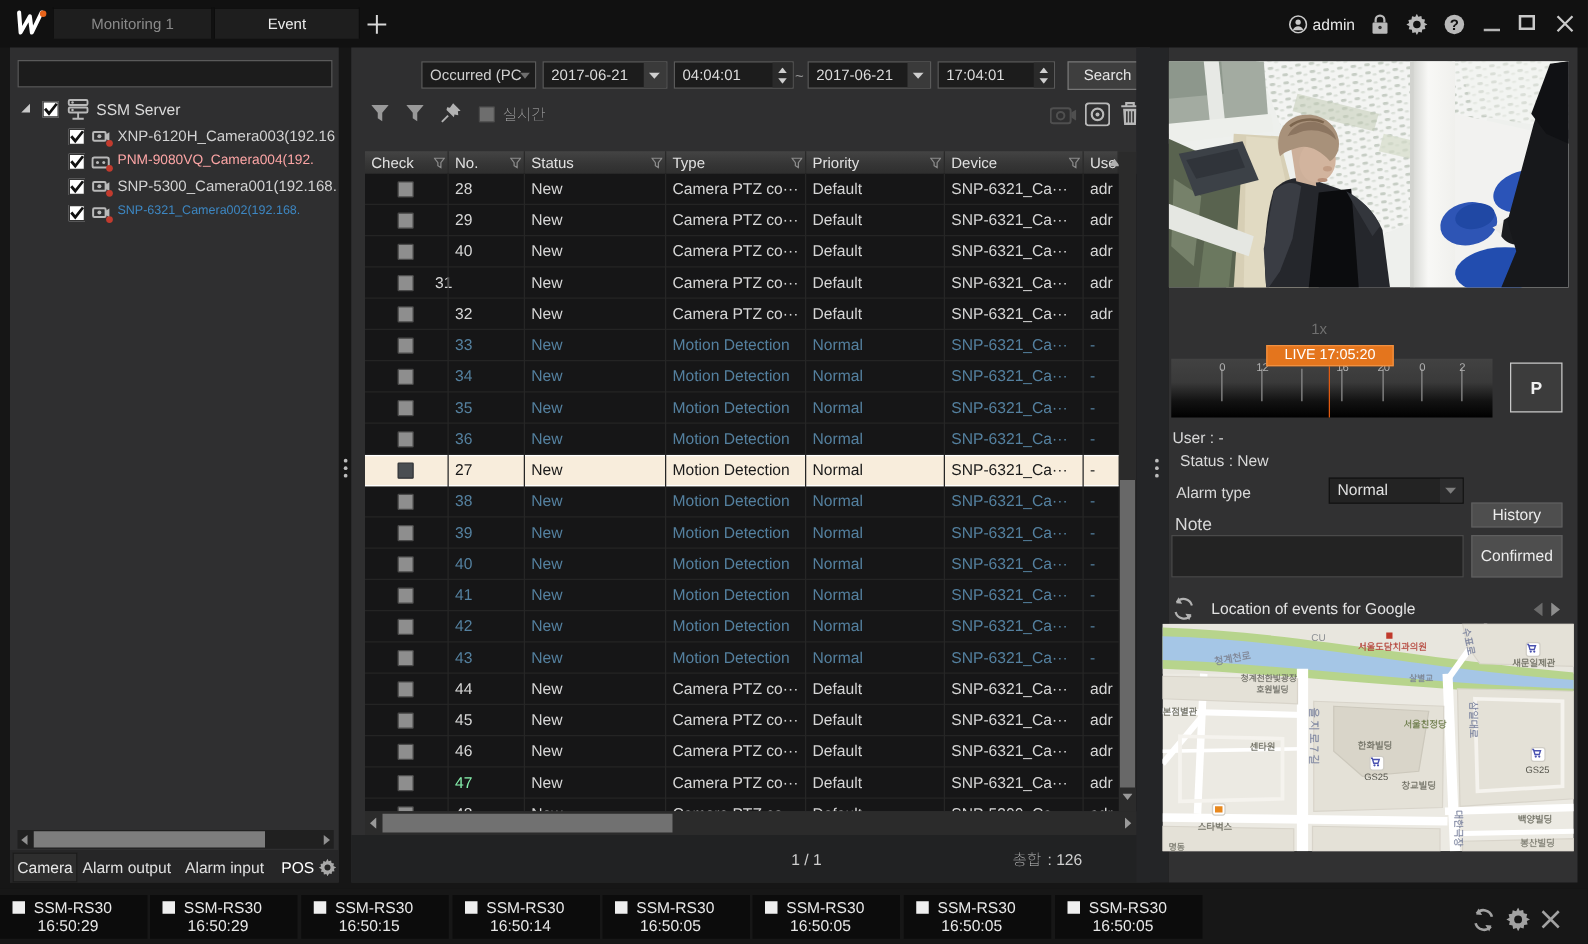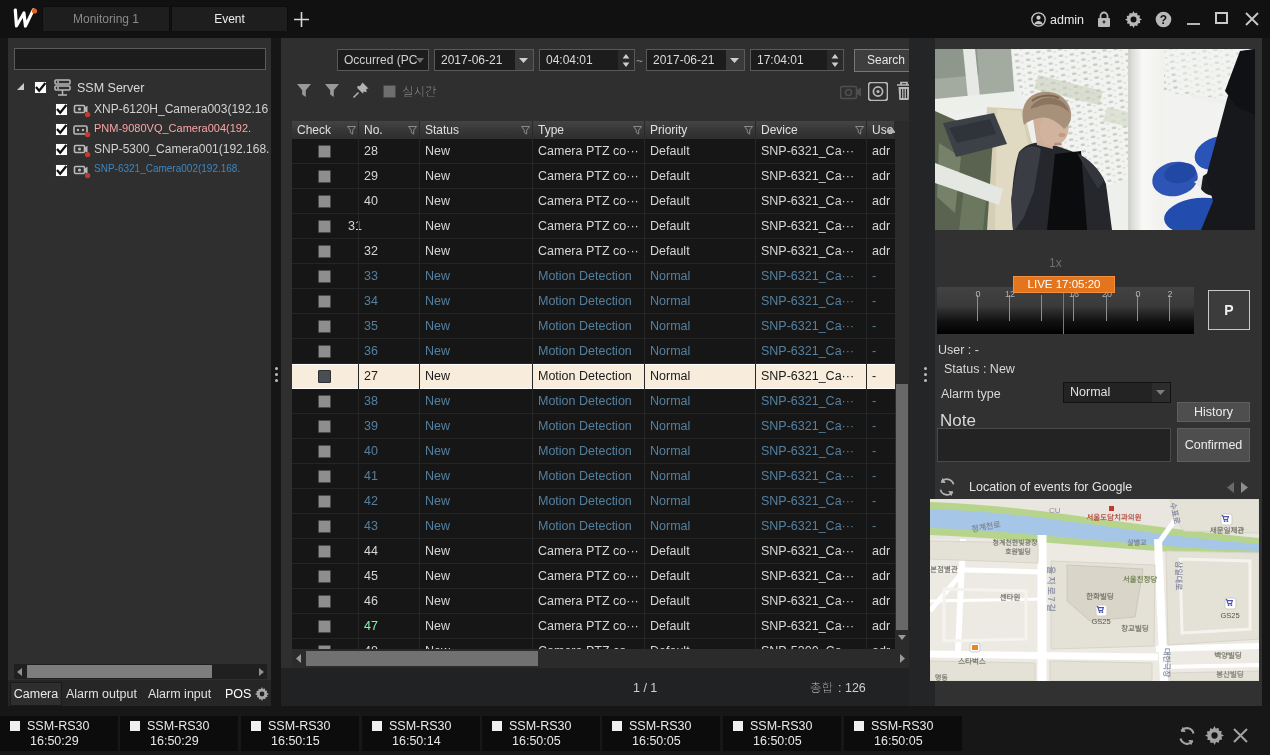--- a/index.html
+++ b/index.html
@@ -500,21 +500,21 @@
 
 <div class="abs" style="left:938px;top:343px;font-size:12.5px;color:#d8d8d8">User : -</div>
 <div class="abs" style="left:944px;top:362px;font-size:12.5px;color:#d8d8d8">Status : New</div>
 <div class="abs" style="left:941px;top:387px;font-size:12.5px;color:#d8d8d8">Alarm type</div>
 <div class="abs" style="left:1063px;top:382px;width:108px;height:21px;background:#232323;border:1px solid #121212;color:#e0e0e0;font-size:12.5px;line-height:19px;padding-left:6px">Normal</div>
 <div class="abs" style="left:1152px;top:383px;width:18px;height:19px;background:#2c2c2d"></div>
 <svg class="abs" style="left:1156px;top:390px" width="10" height="6">
     <path d="M0 0h9L4.5 5z" fill="#7e7e7e"></path>
   </svg>
 <div class="abs" style="left:1177px;top:402px;width:73px;height:20px;background:#4e4e4e;border:1px solid #5e5e5e;color:#ececec;font-size:12.5px;text-align:center;line-height:19px">History</div>
-<div class="abs" style="left:940px;top:411px;font-size:17px;color:#d8d8d8">Note</div>
+<div class="abs" style="left:940px;top:411px;font-size:14px;color:#d8d8d8">Note</div>
 <div class="abs" style="left:937px;top:428px;width:234px;height:34px;background:#232323;border:1px solid #4a4a4a"></div>
 <div class="abs" style="left:1177px;top:428px;width:73px;height:34px;background:#4e4e4e;border:1px solid #5e5e5e;color:#ececec;font-size:12.5px;text-align:center;line-height:32px">Confirmed</div>
 
 <svg class="abs" style="left:937px;top:477px" width="20" height="20" viewBox="0 0 23 23">
     <g fill="none" stroke="#b2b2b2" stroke-width="2">
       <path d="M19 8.5A8 8 0 005 5.5"></path>
       <path d="M4 14.5a8 8 0 0014 3"></path>
     </g>
     <path d="M6.5 1l-2 5.5L10 7z" fill="#b2b2b2"></path>
     <path d="M16.5 22l2-5.5L13 16z" fill="#b2b2b2"></path>

